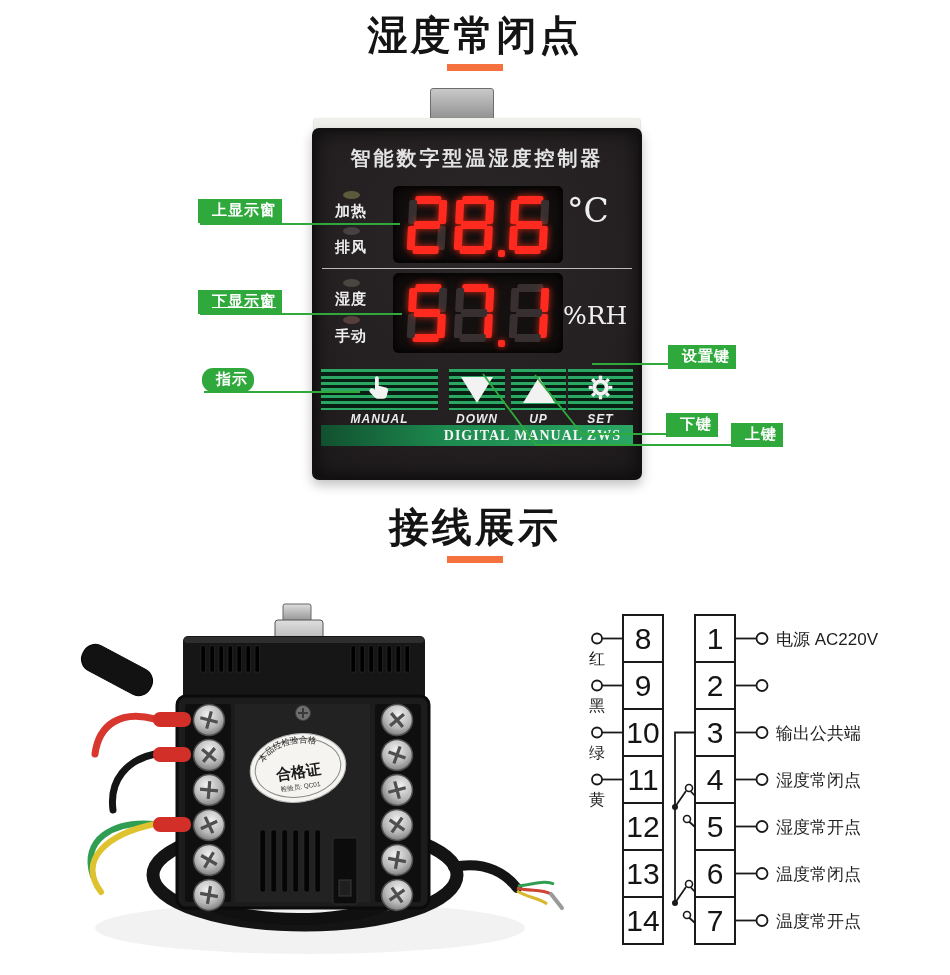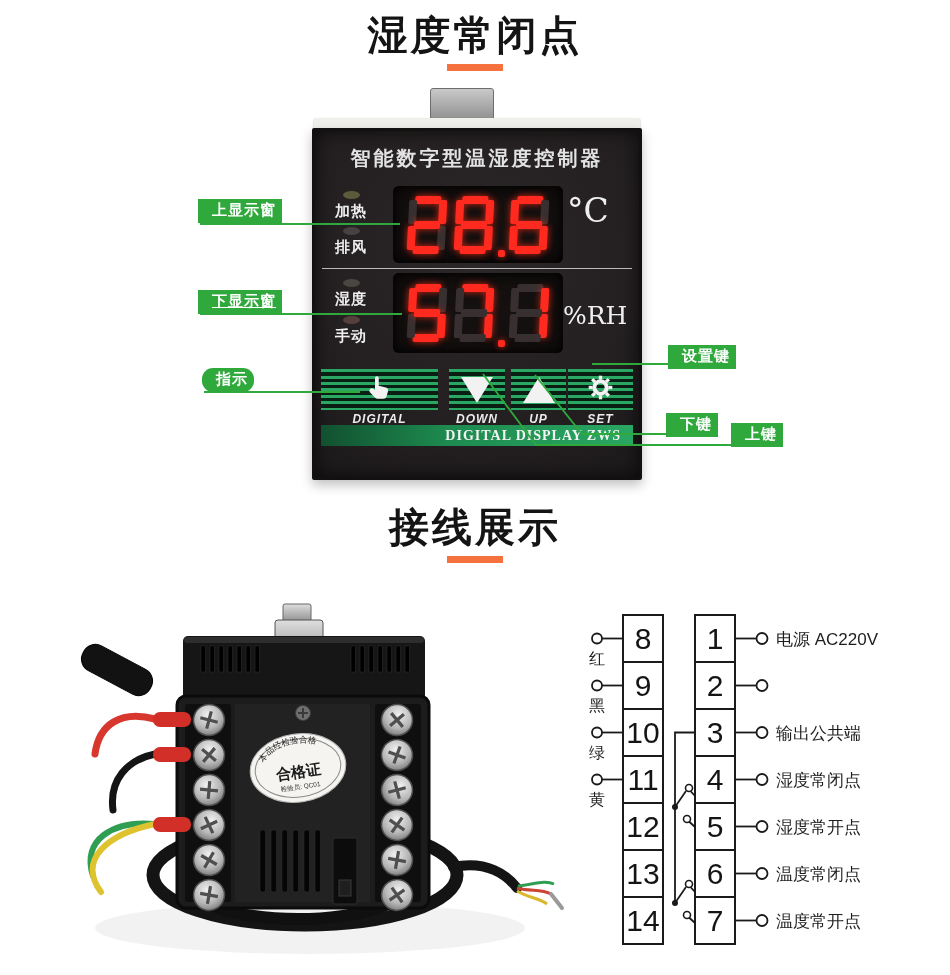--- a/index.html
+++ b/index.html
@@ -16,21 +16,21 @@
 
   
   .device { position:absolute; left:312px; top:88px; width:330px; height:368px; z-index:1; }
   .mount-tab { position:absolute; left:118px; top:0; width:64px; height:36px;
                background:linear-gradient(180deg,#c9c9c9,#898989); border:1px solid #6d6d6d;
                border-radius:3px 3px 0 0; }
   .flange { position:absolute; left:2px; top:30px; width:326px; height:12px;
             background:#f0efec; border-radius:2px; box-shadow:0 1px 2px rgba(0,0,0,.35); }
   .panel { position:absolute; left:0; top:40px; width:330px; height:352px;
            background:radial-gradient(circle at 50% 35%, #2b2728 0%, #242021 60%, #1d1a1b 100%);
-           border:3px solid #121011; border-radius:2px;
+           border:3px solid #121011; border-radius:7px;
            box-shadow:inset 0 0 18px rgba(0,0,0,.7), 0 5px 12px rgba(0,0,0,.25); }
   .panel-header { position:absolute; left:0; top:14px; width:100%; text-align:center;
                   color:#e3e3e3; font-size:20px; font-weight:700; letter-spacing:3px; }
   .ind { position:absolute; width:44px; }
   .led { width:17px; height:8px; border-radius:50%; margin:0 auto 3px auto; }
   .ind-label { color:#efefef; font-size:15px; font-weight:700; text-align:center; letter-spacing:1px;}
   .divider { position:absolute; left:7px; top:137px; width:310px; height:1px;
              background:rgba(225,225,225,.8); }
 
   .segdisp { position:absolute; left:78px; width:170px; background:#151110; border-radius:6px;
@@ -205,26 +205,26 @@
               <line x1="12" y1="19" x2="12" y2="22.5"></line>
                 <line x1="7.05" y1="16.95" x2="4.58" y2="19.42"></line>
               <line x1="5" y1="12" x2="1.5" y2="12"></line>
                 <line x1="7.05" y1="7.05" x2="4.58" y2="4.58"></line>
               <line x1="12" y1="5" x2="12" y2="1.5"></line>
                 <line x1="16.95" y1="7.05" x2="19.42" y2="4.58"></line>
             </g>
           </svg>
         </span>
       </div>
-      <div class="btn-label" style="left:6px; width:117px;">DIGITAL</div>
+      <div class="btn-label" style="left:6px; width:117px;">MANUAL</div>
       <div class="btn-label" style="left:134px; width:56px;">DOWN</div>
       <div class="btn-label" style="left:196px; width:55px;">UP</div>
       <div class="btn-label" style="left:253px; width:65px;">SET</div>
 
-      <div class="banner">DIGITAL DISPLAY ZWS</div>
+      <div class="banner">DIGITAL MANUAL ZWS</div>
     </div>
   </div>
 
   <svg class="lines-overlay">
     <g fill="none" stroke="#2fa93c" stroke-width="1.8">
       <polyline points="200,224 400,224"></polyline>
       <polyline points="200,314 402,314"></polyline>
       <polyline points="204,392 360,392"></polyline>
       <polyline points="592,364 668,364"></polyline>
       <polyline points="535,375 582,434 666,434"></polyline>

